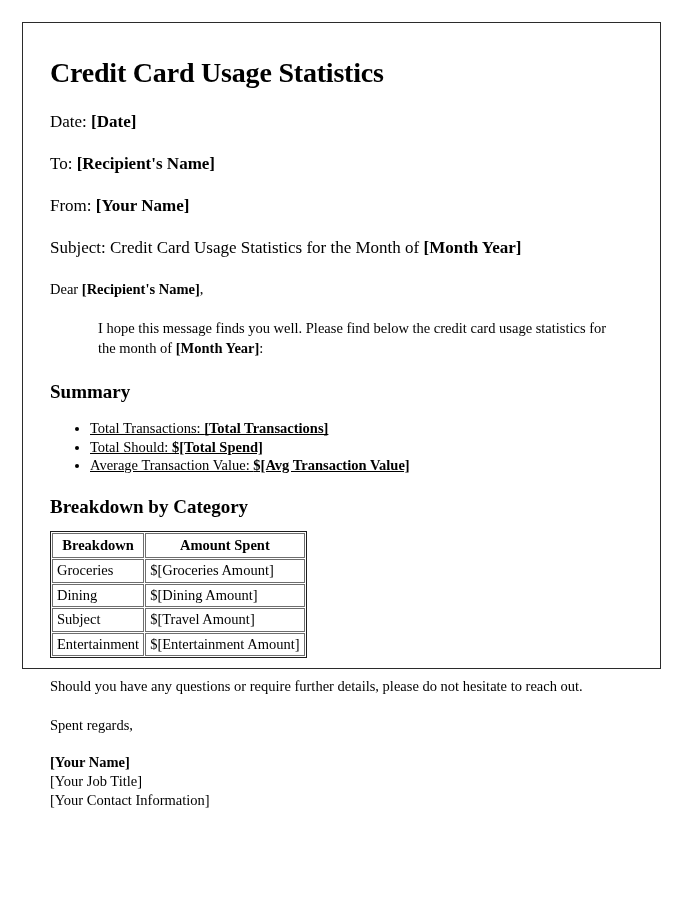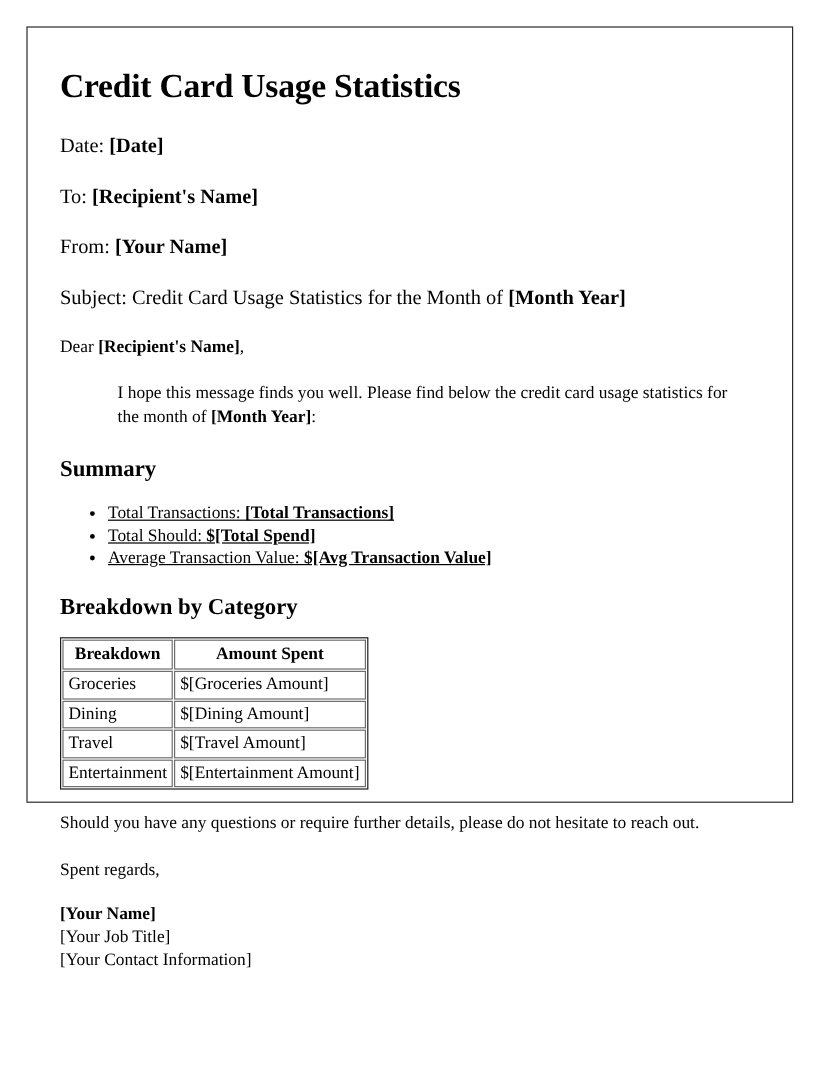--- a/index.html
+++ b/index.html
@@ -171,21 +171,21 @@
       <tbody>
         <tr>
           <td class="col-category">Groceries</td>
           <td class="col-amount">$[Groceries Amount]</td>
         </tr>
         <tr>
           <td class="col-category">Dining</td>
           <td class="col-amount">$[Dining Amount]</td>
         </tr>
         <tr>
-          <td class="col-category">Travel</td>
+          <td class="col-category">Subject</td>
           <td class="col-amount">$[Travel Amount]</td>
         </tr>
         <tr>
           <td class="col-category">Entertainment</td>
           <td class="col-amount">$[Entertainment Amount]</td>
         </tr>
       </tbody>
     </table>
 
     <p class="body-para">Should you have any questions or require further details, please do not hesitate to reach out.</p>

